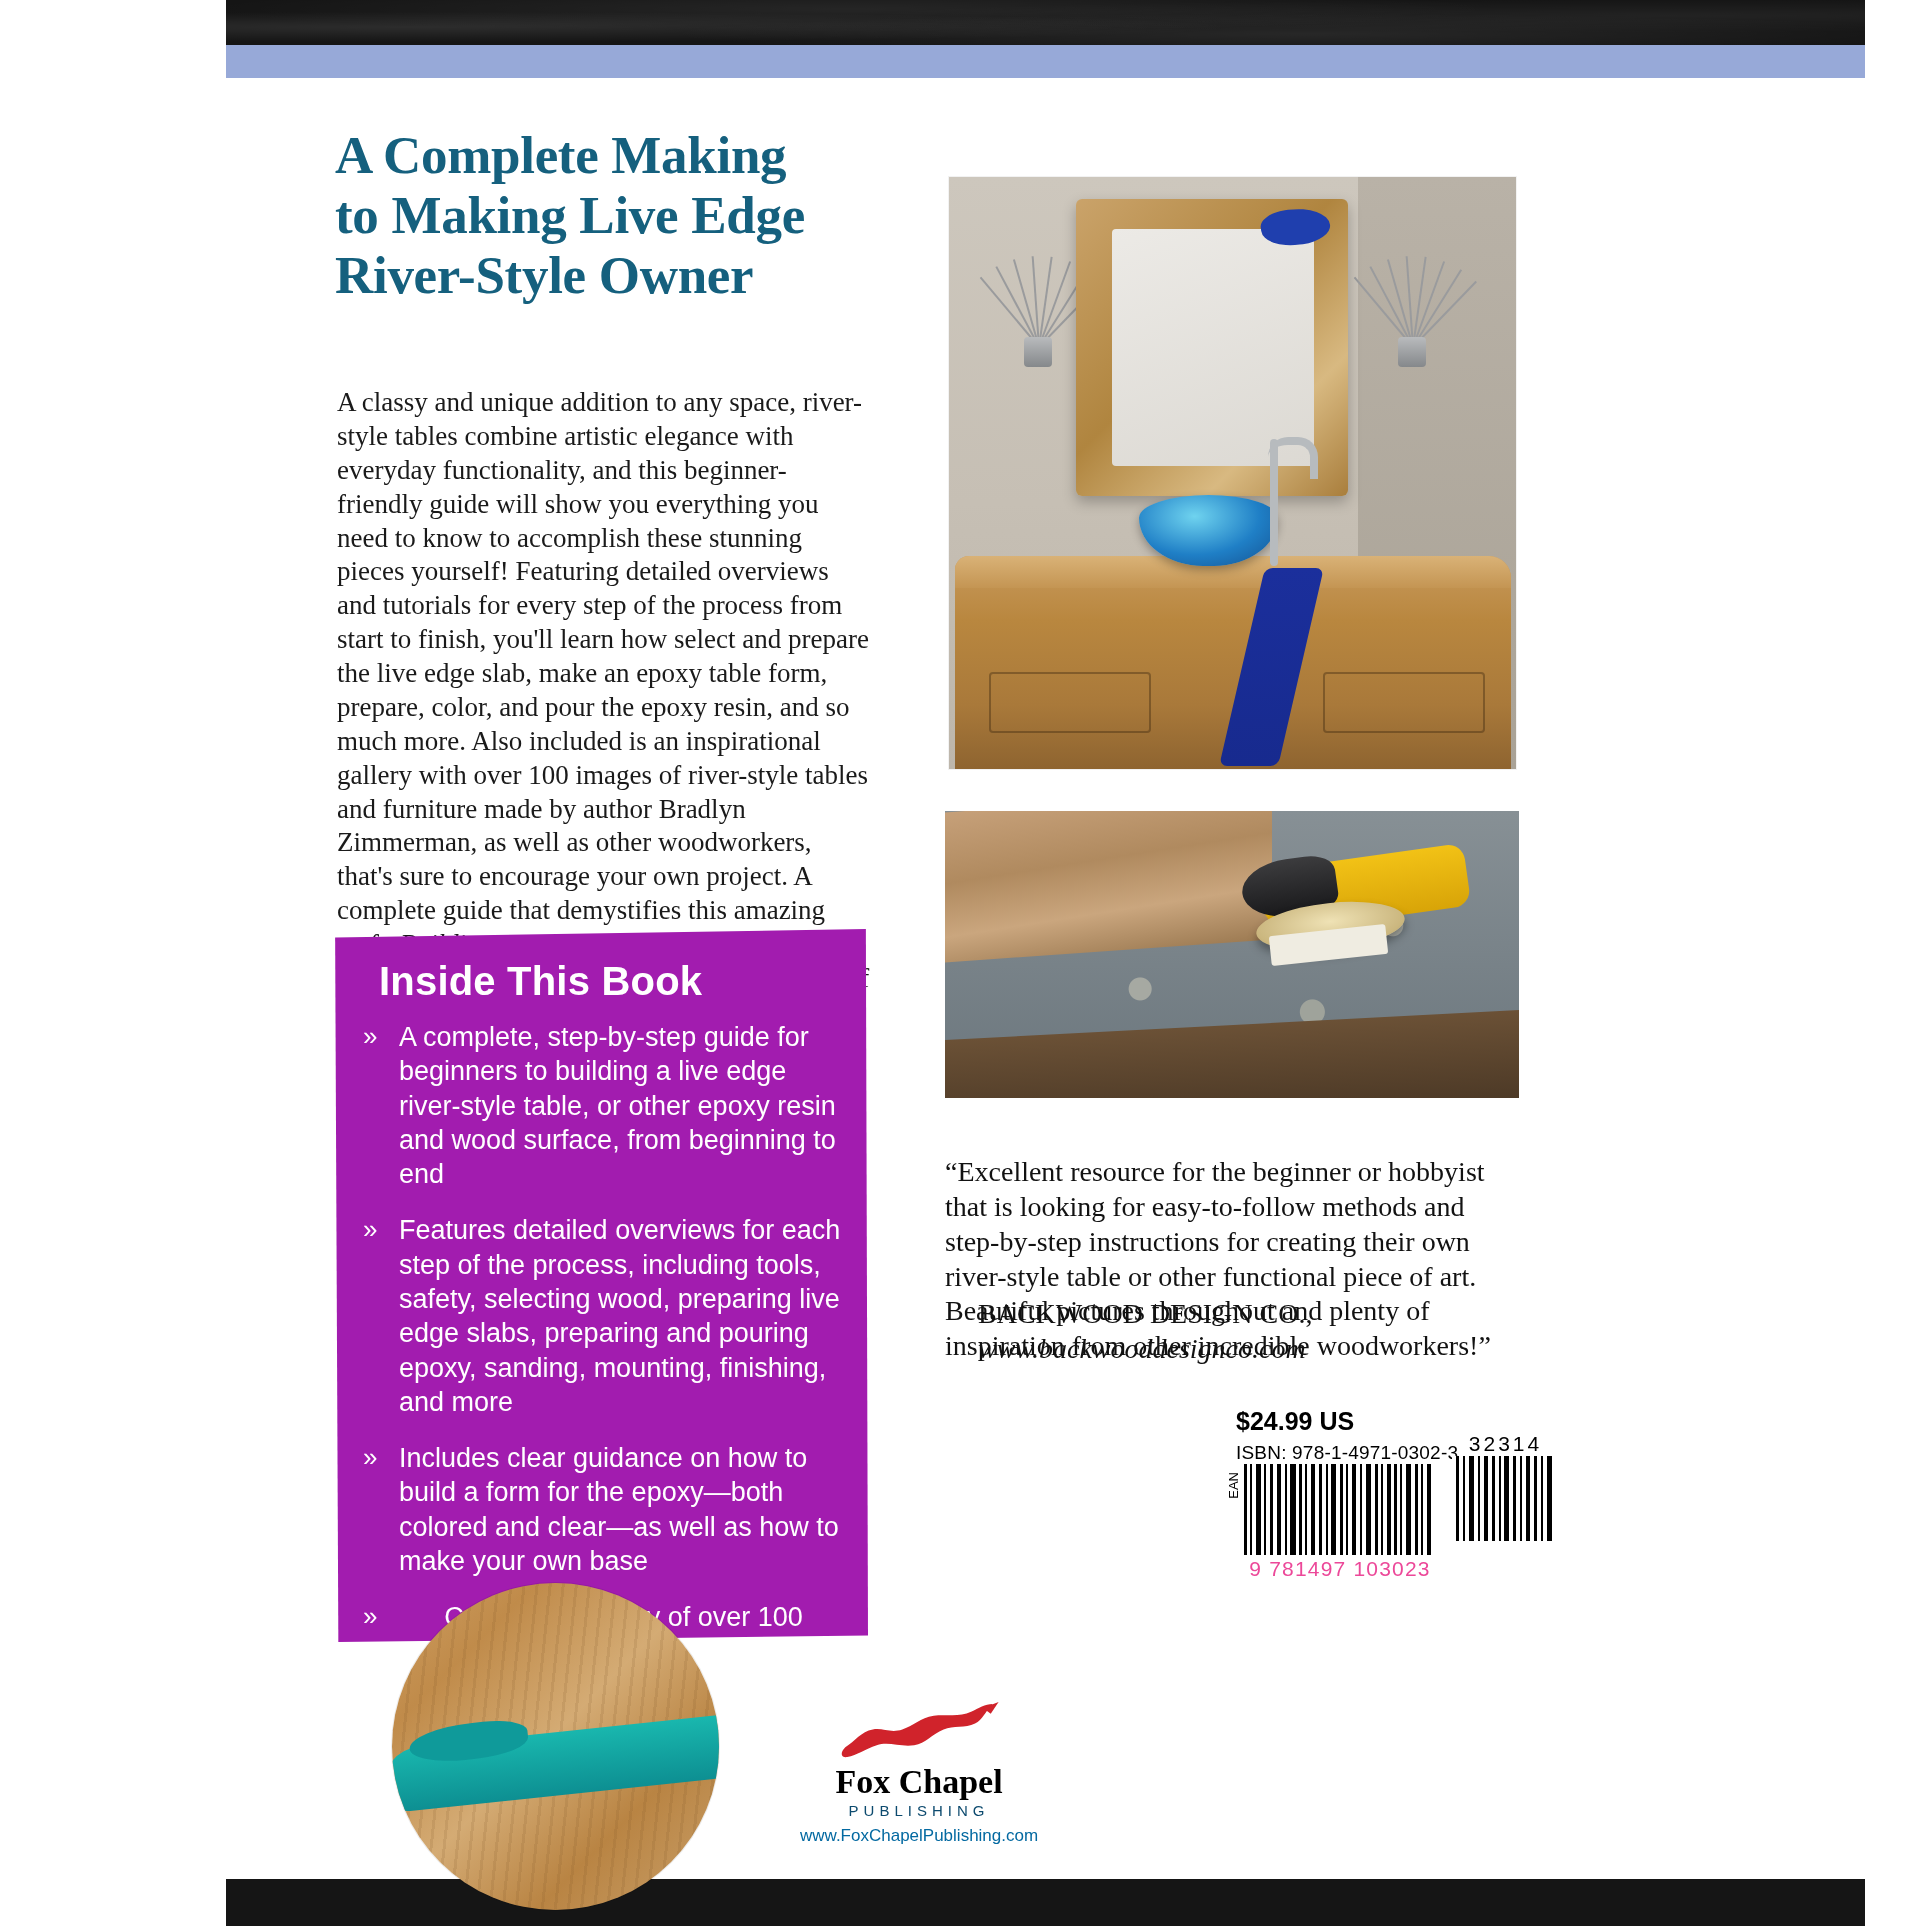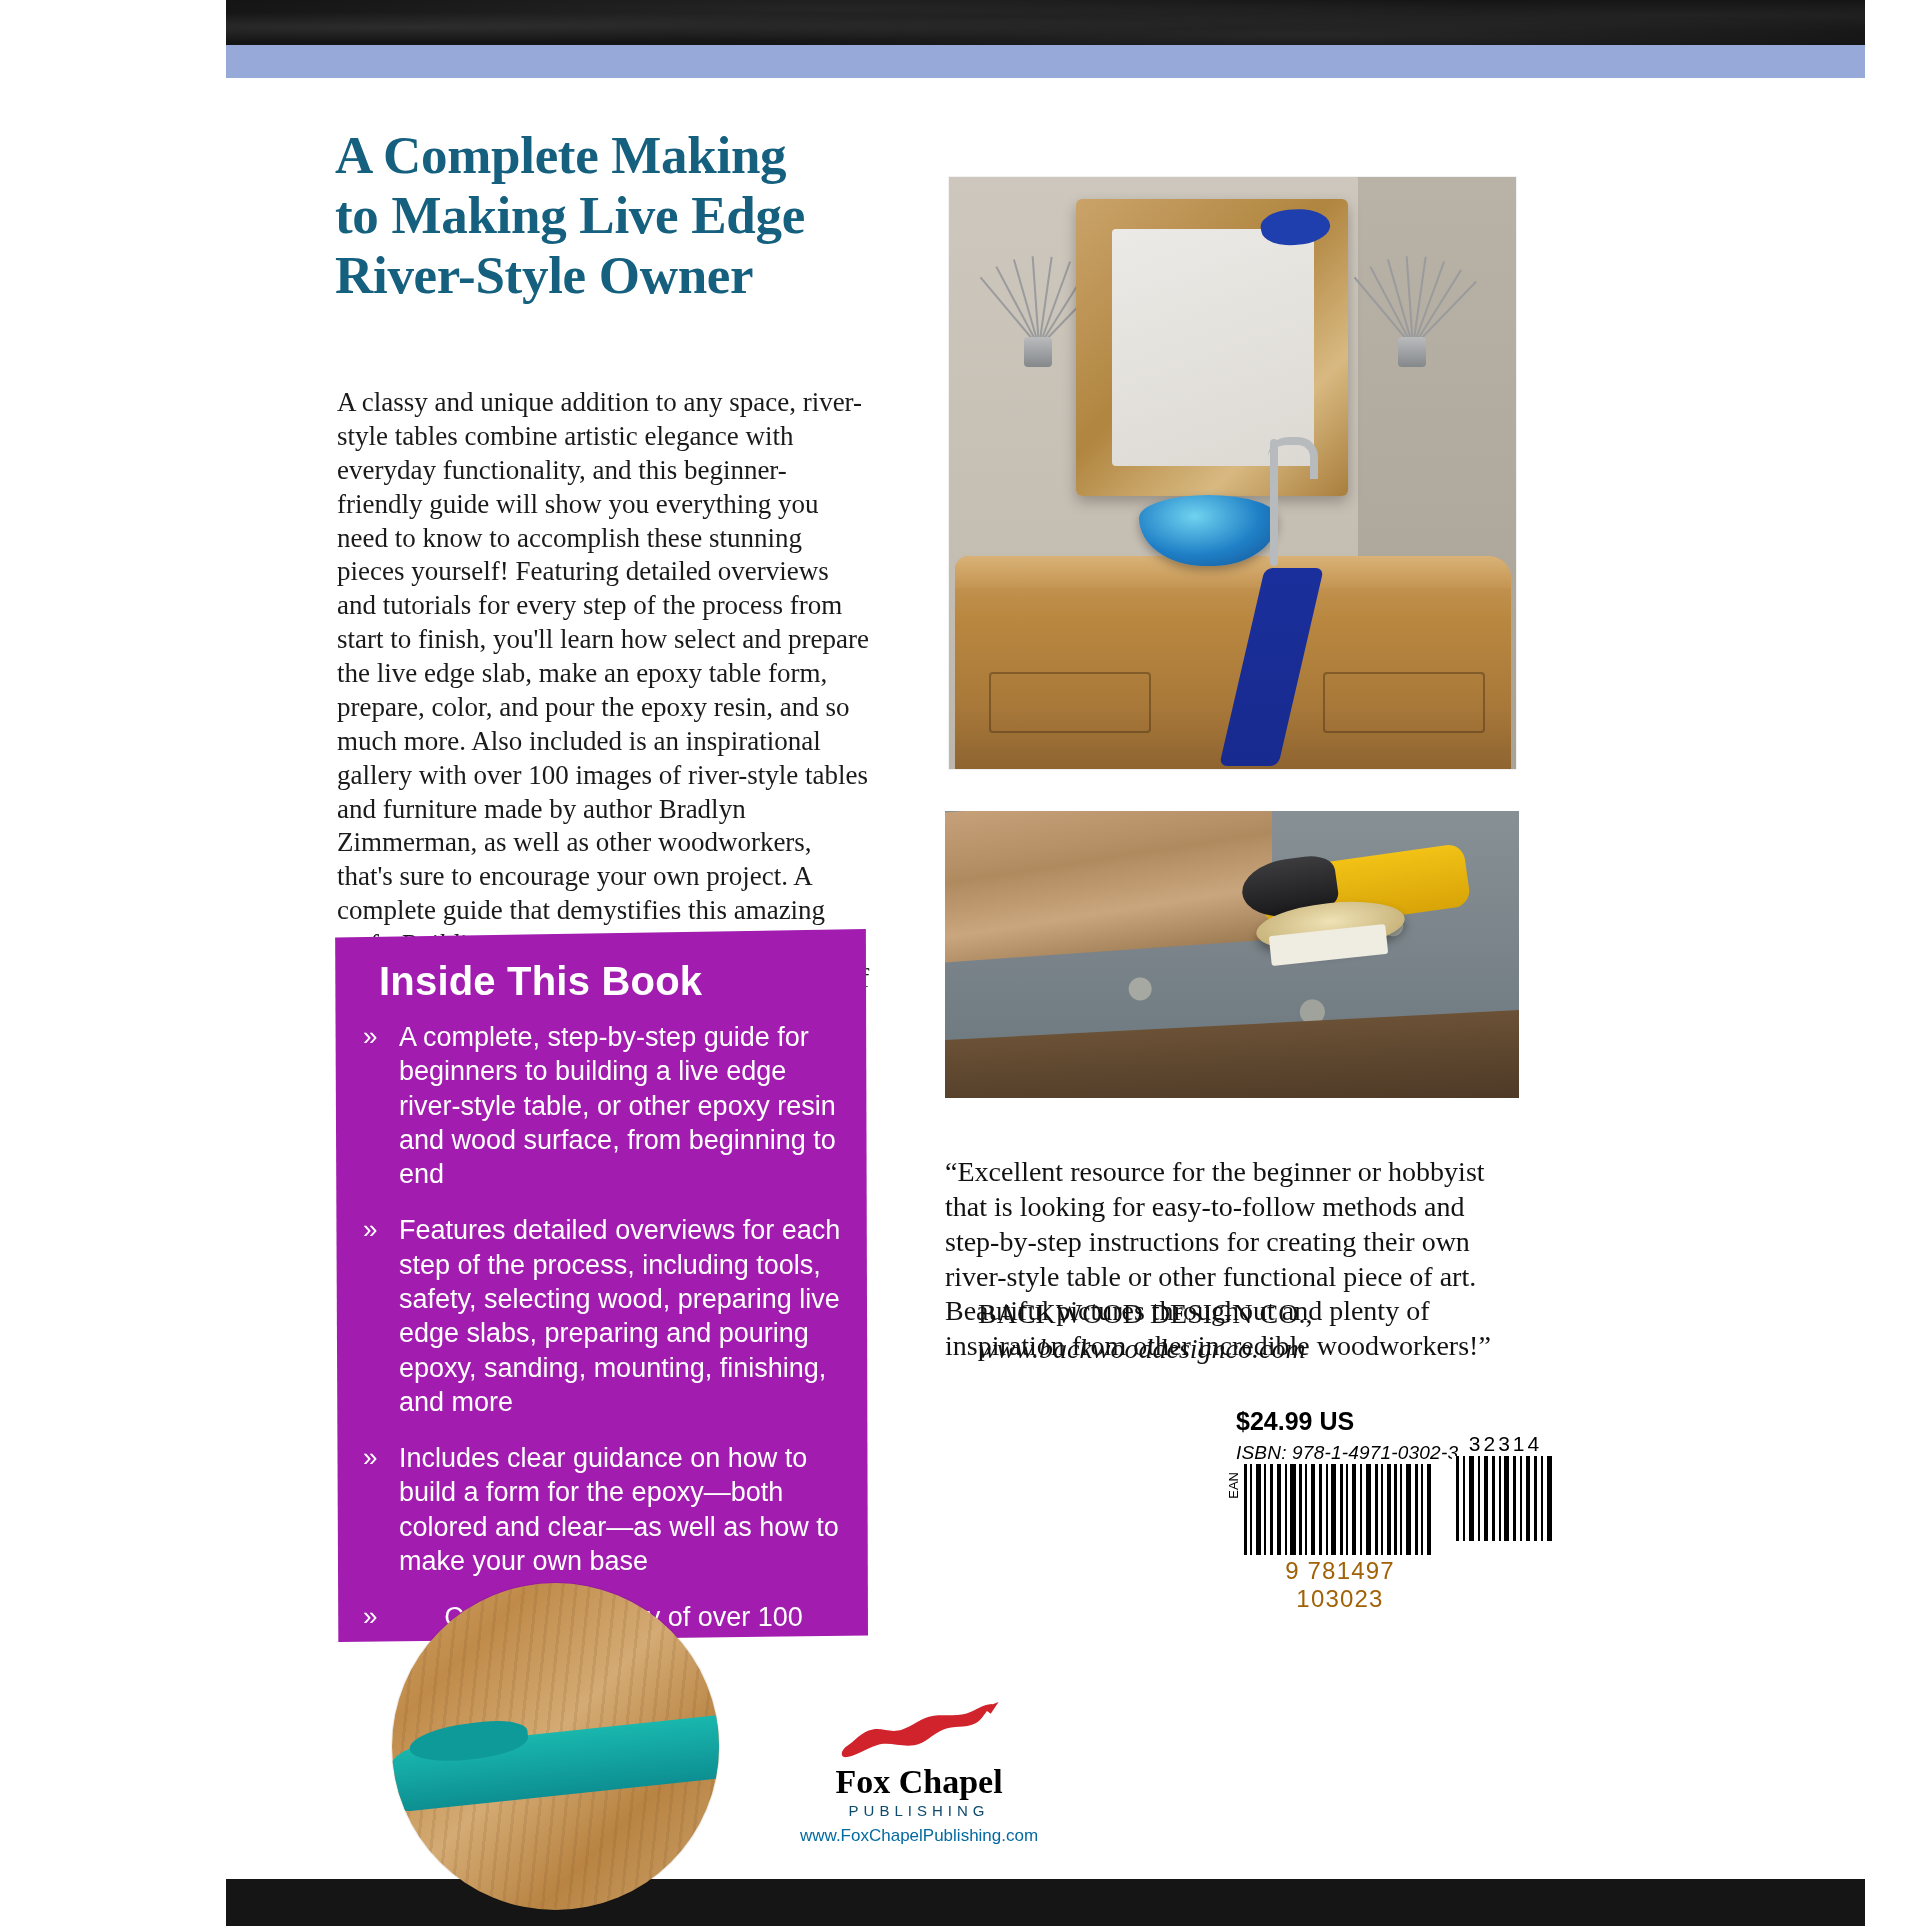--- a/index.html
+++ b/index.html
@@ -214,35 +214,35 @@
   }
   .attrib .site{font-style:italic;}
 
   
   .price{
     position:absolute;left:1010px;top:1329px;
     font-family:"Liberation Sans", sans-serif;font-weight:bold;font-size:25px;color:#000;
   }
   .isbn{
     position:absolute;left:1010px;top:1364px;
-    font-family:"Liberation Sans", sans-serif;font-size:19px;color:#000;letter-spacing:0.2px;font-style:italic;
+    font-family:"Liberation Sans", sans-serif;font-size:19px;color:#000;letter-spacing:0.2px;
   }
   .ean-label{
     position:absolute;left:1000px;top:1394px;
     font-family:"Liberation Sans", sans-serif;font-size:13px;color:#000;
     writing-mode:vertical-rl;transform:rotate(180deg);
   }
   .barcode{position:absolute;background:#fff;}
   .barcode .bars{position:absolute;left:0;top:0;height:100%;width:100%;}
   .barcode .bars span{position:absolute;top:0;background:#000;height:100%;}
   .bc-main{left:1016px;top:1386px;width:194px;height:91px;}
   .bc-small{left:1226px;top:1378px;width:107px;height:85px;}
   .bc-num{
     position:absolute;left:1012px;top:1479px;width:204px;
-    font-family:"Liberation Sans", sans-serif;font-size:24px;color:#a16207;text-align:center;letter-spacing:1.2px;
+    font-family:"Liberation Sans", sans-serif;font-size:21px;color:#ec4899;text-align:center;letter-spacing:1.2px;
   }
   .bc-num-small{
     position:absolute;left:1224px;top:1354px;width:111px;
     font-family:"Liberation Sans", sans-serif;font-size:21px;color:#000;text-align:center;letter-spacing:3px;
   }
 
   
   .logo{
     position:absolute;left:574px;top:1624px;width:238px;text-align:center;
   }

